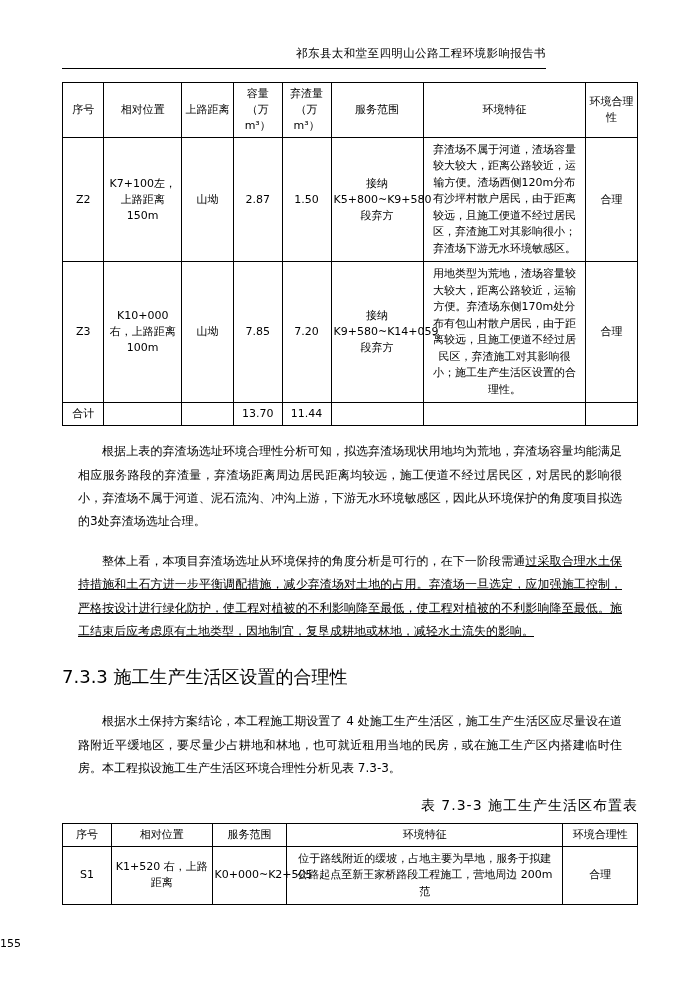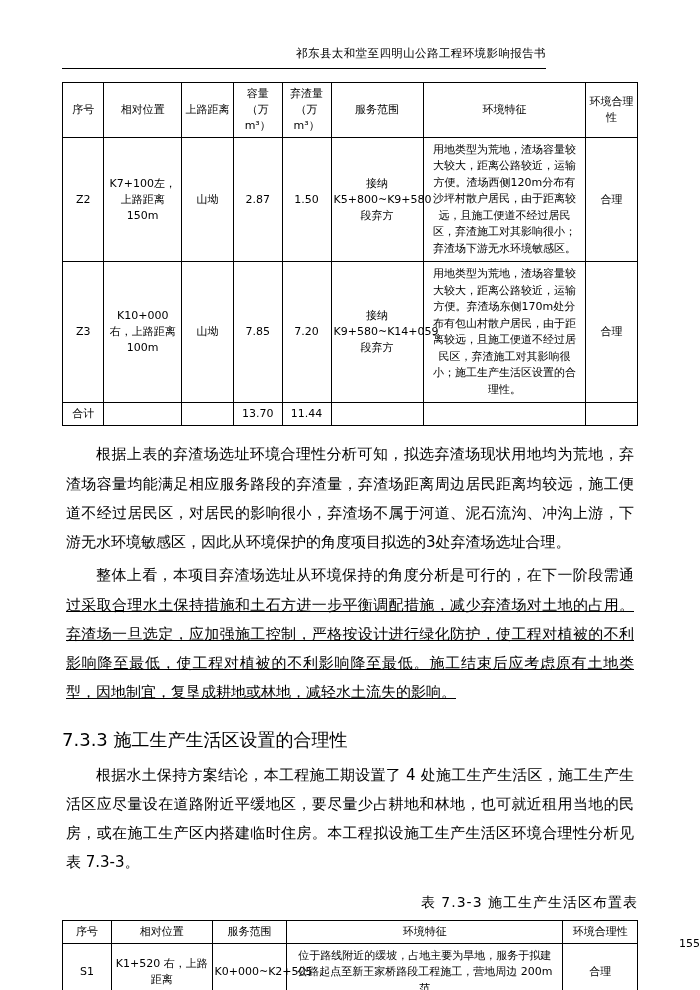--- a/index.html
+++ b/index.html
@@ -73,25 +73,25 @@
   .tbl1 col.c7 { width: 28.3%; }
   .tbl1 col.c8 { width: 9.0%; }
 
   .tbl2 col.d1 { width: 8.5%; }
   .tbl2 col.d2 { width: 17.5%; }
   .tbl2 col.d3 { width: 13.0%; }
   .tbl2 col.d4 { width: 48.0%; }
   .tbl2 col.d5 { width: 13.0%; }
 
   .para {
-    font-size: 15px;
+    font-size: 12px;
     line-height: 1.95;
     text-align: justify;
     text-justify: inter-ideograph;
-    margin: 4px;
+    margin: 16px;
   }
   .indent { text-indent: 2em; }
   .u { text-decoration: underline; }
   .block-gap { margin-top: 14px; }
   .heading {
     font-size: 18px;
     line-height: 1.95;
     margin: 14px 0 0 0;
   }
   .table-caption {
@@ -99,21 +99,21 @@
     font-size: 14px;
     font-weight: normal;
     margin: 16px 0 8px 0;
     letter-spacing: 1px;
   }
   .footer {
     position: absolute;
     bottom: 40px;
     left: 0;
     width: 700px;
-    text-align: right;
+    text-align: left;
     font-size: 11px;
   }
 </style>
 </head>
 <body>
 
 <div class="page">
 
   <div class="header">祁东县太和堂至四明山公路工程环境影响报告书</div>
   <div class="header-rule"></div>
@@ -144,21 +144,21 @@
         </tr>
       </thead>
       <tbody>
         <tr>
           <td>Z2</td>
           <td>K7+100左，上路距离150m</td>
           <td>山坳</td>
           <td>2.87</td>
           <td>1.50</td>
           <td>接纳K5+800~K9+580段弃方</td>
-          <td class="cell-desc">用地类型为荒地，渣场容量较大较大，距离公路较近，运输方便。渣场西侧120m分布有沙坪村散户居民，由于距离较远，且施工便道不经过居民区，弃渣施工对其影响很小；弃渣场下游无水环境敏感区。</td>
+          <td class="cell-desc">弃渣场不属于河道，渣场容量较大较大，距离公路较近，运输方便。渣场西侧120m分布有沙坪村散户居民，由于距离较远，且施工便道不经过居民区，弃渣施工对其影响很小；弃渣场下游无水环境敏感区。</td>
           <td>合理</td>
         </tr>
         <tr>
           <td>Z3</td>
           <td>K10+000右，上路距离100m</td>
           <td>山坳</td>
           <td>7.85</td>
           <td>7.20</td>
           <td>接纳K9+580~K14+059段弃方</td>
           <td class="cell-desc">用地类型为荒地，渣场容量较大较大，距离公路较近，运输方便。弃渣场东侧170m处分布有包山村散户居民，由于距离较远，且施工便道不经过居民区，弃渣施工对其影响很小；施工生产生活区设置的合理性。</td>

